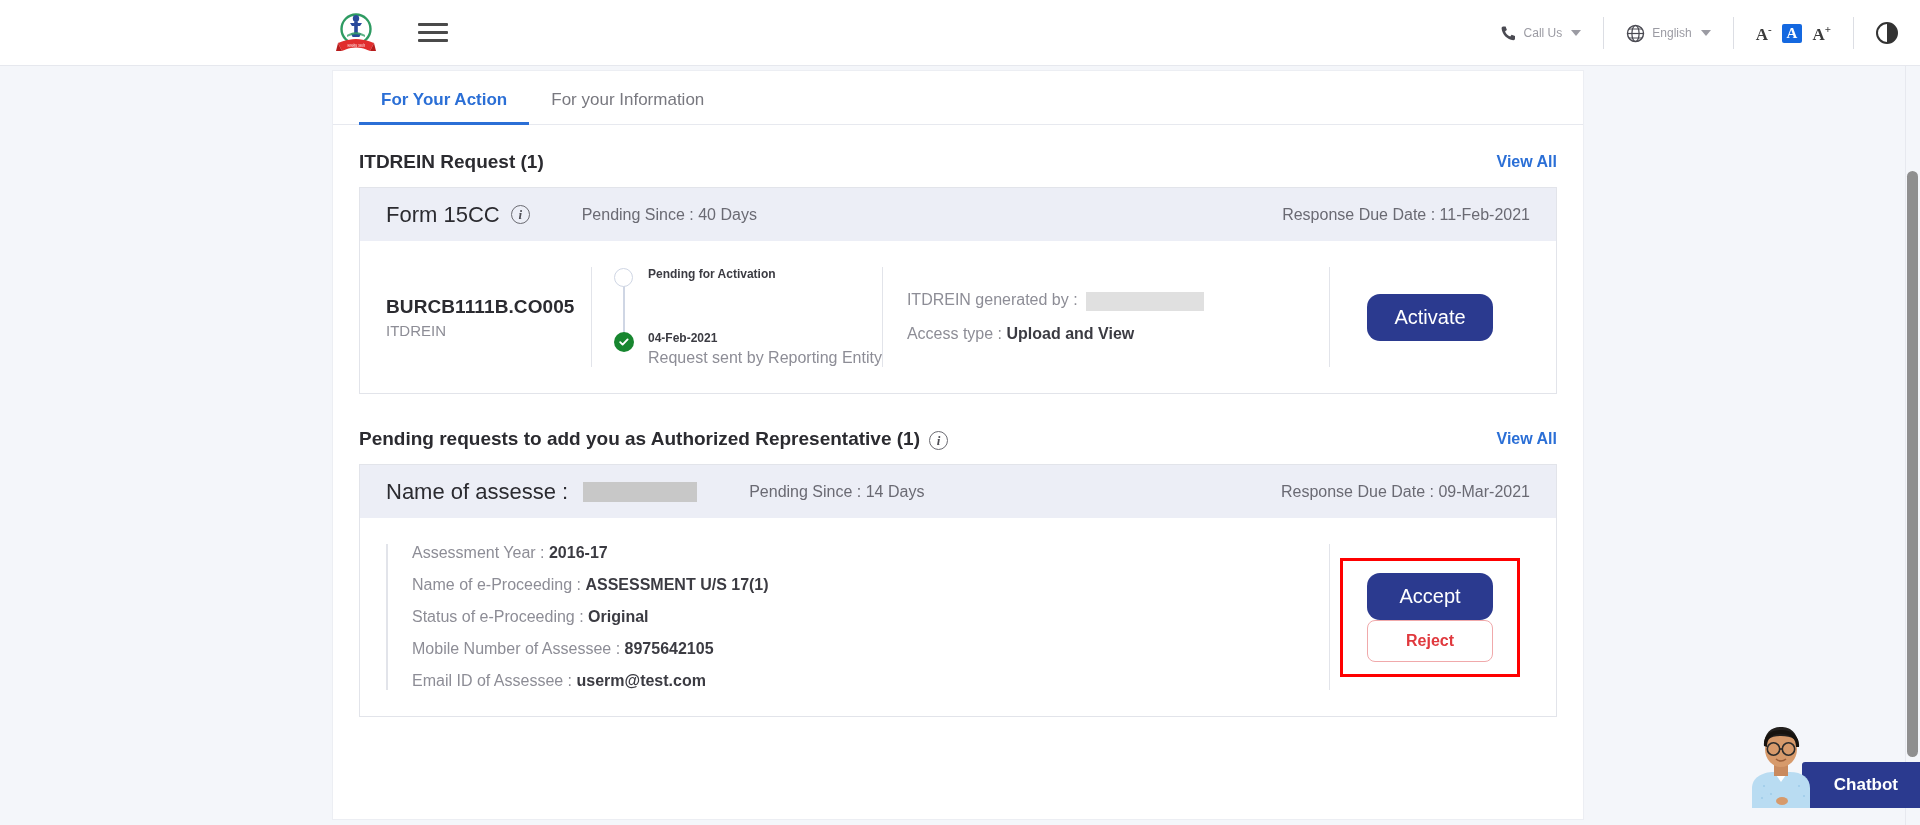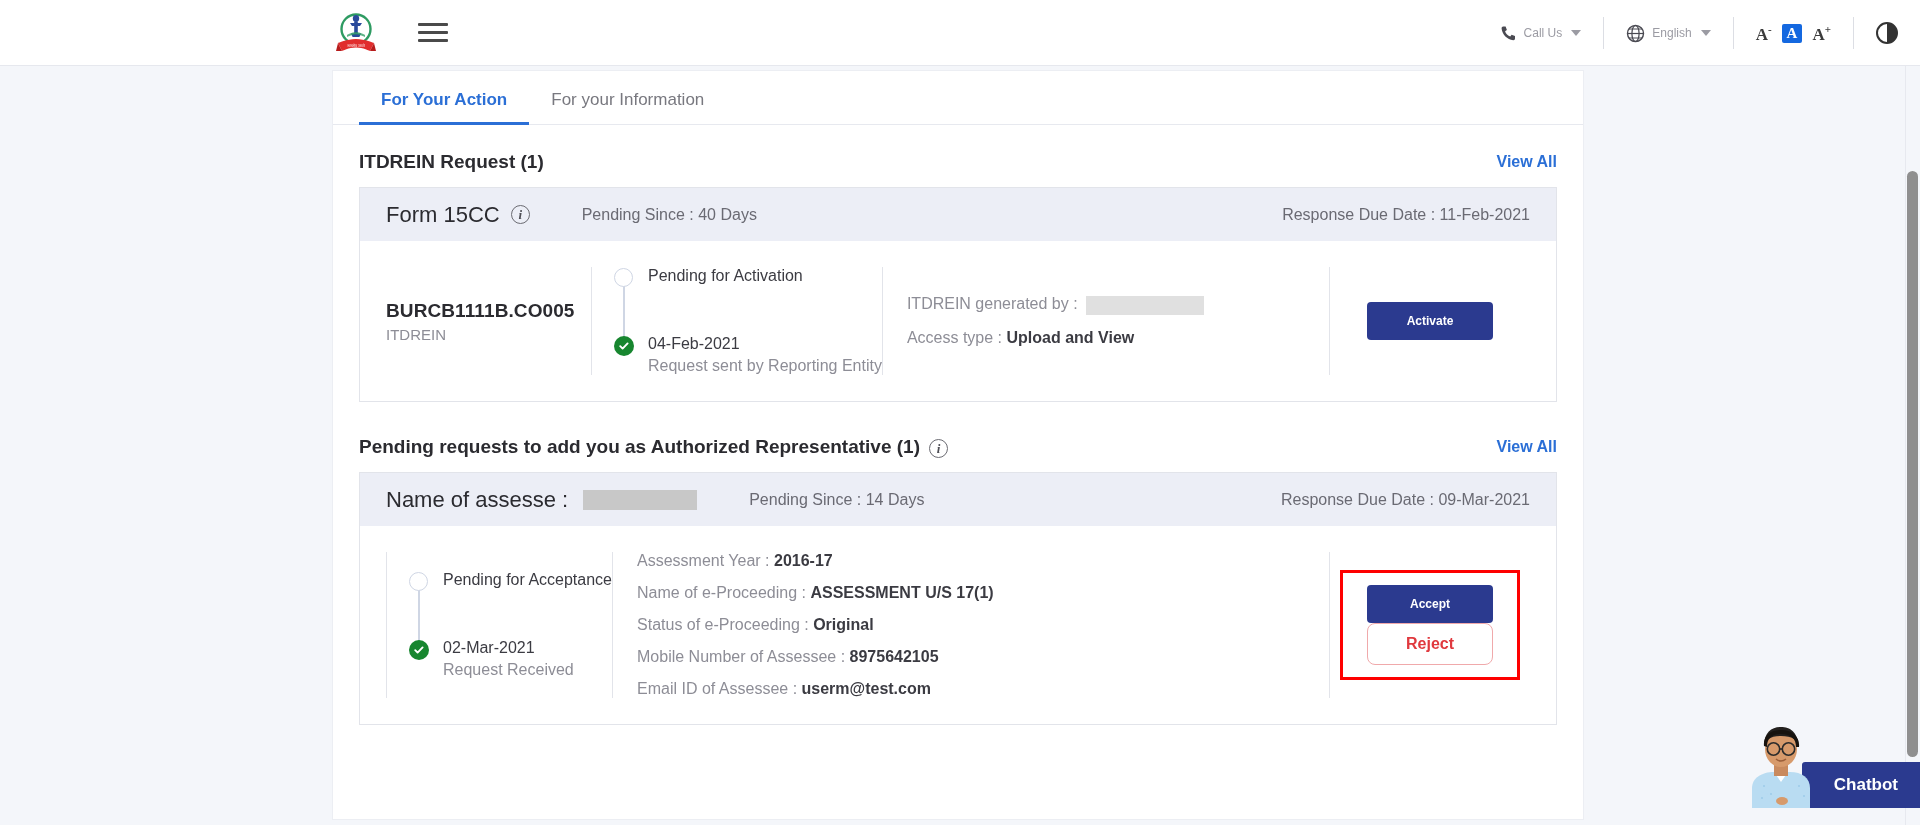--- a/index.html
+++ b/index.html
@@ -297,22 +297,22 @@
   .tl-dot-done {
     position: absolute;
     left: -34px; top: 1px;
     width: 20px; height: 20px;
     border-radius: 50%;
     background: #17862f;
     display: flex; align-items: center; justify-content: center;
   }
   .tl-dot-done svg { display: block; }
   .tl-label {
-    font-size: 16px;
-    font-weight: normal;
+    font-size: 12px;
+    font-weight: bold;
     color: #3b3b42;
     white-space: nowrap;
   }
   .tl-sub {
     font-size: 16px;
     color: #8d8d96;
     margin-top: 4px;
     white-space: nowrap;
   }
   .cb-col-3 {
@@ -336,23 +336,23 @@
     display: flex;
     flex-direction: column;
     align-items: center;
     justify-content: center;
     align-self: center;
   }
   .btn-primary {
     background: #2b3a8f;
     color: #ffffff;
     border: none;
-    border-radius: 4px;
-    font-size: 12px;
-    font-weight: bold;
+    border-radius: 13px;
+    font-size: 20px;
+    font-weight: normal;
     padding: 12px 0;
     width: 126px;
     cursor: pointer;
     font-family: "Liberation Sans", sans-serif;
   }
   .btn-reject {
     background: #ffffff;
     color: #e0393e;
     border: 1px solid #f0a9ab;
     border-radius: 8px;
@@ -589,38 +589,20 @@
       </div>
       <div class="card-head-meta">Pending Since : 14 Days</div>
       <div class="card-head-due">Response Due Date : 09-Mar-2021</div>
     </div>
 
     <div class="card-body" style="min-height:170px;">
 
 
       <div class="cb-sep"></div>
 
-      <div class="cb-col-2">
-        <div class="timeline">
-          <div class="tl-line" style="height:62px;"></div>
-          <div class="tl-row" style="margin-bottom:50px;">
-            <span class="tl-dot-open"></span>
-            <div class="tl-label">Pending for Acceptance</div>
-          </div>
-          <div class="tl-row">
-            <span class="tl-dot-done">
-              <svg width="12" height="12" viewBox="0 0 12 12">
-                  <path d="M2.2 6.2 L4.6 8.6 L9.6 3.4" stroke="#ffffff" stroke-width="1.9" fill="none" stroke-linecap="round" stroke-linejoin="round"></path>
-                </svg>
-            </span>
-            <div class="tl-label">02-Mar-2021</div>
-            <div class="tl-sub">Request Received</div>
-          </div>
-        </div>
-      </div>
 
       <div class="cb-sep"></div>
 
       <div class="cb-col-3">
         <div class="kv">
           <span>Assessment Year :</span>
           <b>2016-17</b>
         </div>
         <div class="kv">
           <span>Name of e-Proceeding :</span>

